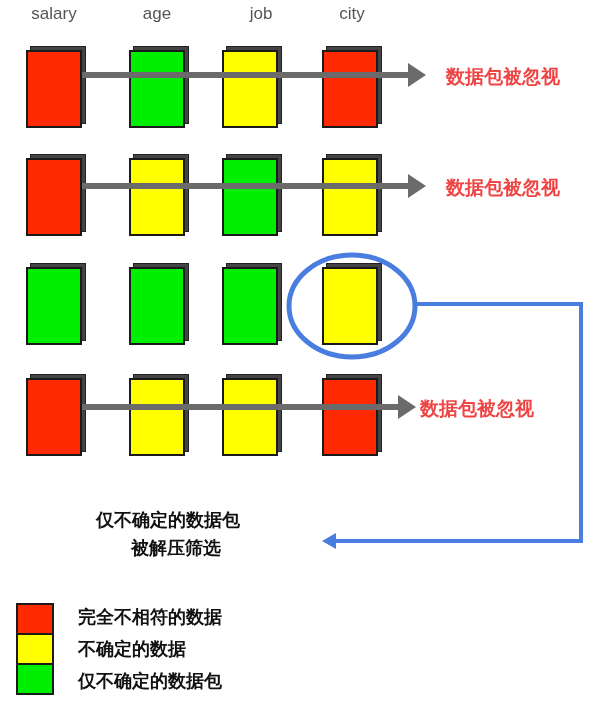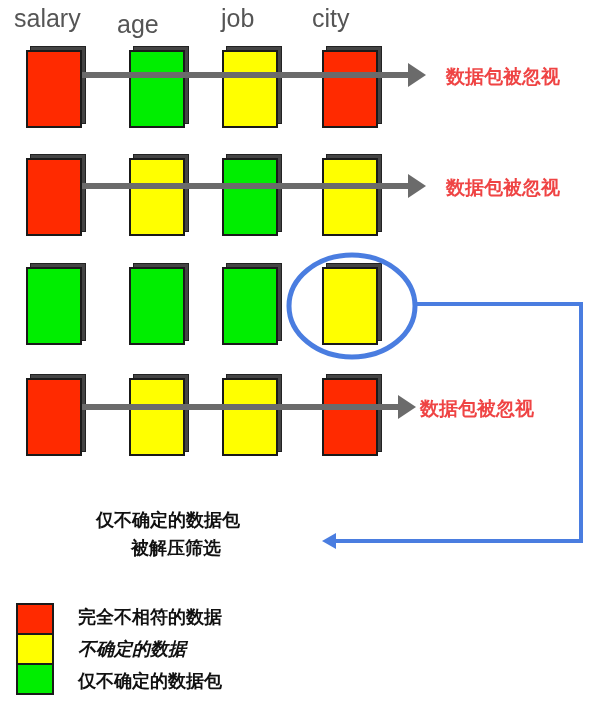--- a/index.html
+++ b/index.html
@@ -1,40 +1,40 @@
 <!DOCTYPE html>
 <html><head>
 <meta charset="utf-8">
 <style>
   html, body { margin: 0; padding: 0; background: #ffffff; }
   body { width: 616px; height: 714px; position: relative; overflow: hidden;
          font-family: "DejaVu Sans", sans-serif; }
-  .col-header { position: absolute; top: 4px; font-size: 25px; color: #555555;
-                font-family: "Liberation Sans", sans-serif; width: 80px; text-align: left; }
+  .col-header { position: absolute; top: 4px; font-size: 17px; color: #555555;
+                font-family: "Liberation Sans", sans-serif; width: 80px; text-align: center; }
   .box { position: absolute; width: 56px; height: 78px; }
   .box .back { position: absolute; left: 4px; top: 0; width: 56px; height: 78px;
                background: #444444; border: 1px solid #222; box-sizing: border-box; }
   .box .front { position: absolute; left: 0; top: 4px; width: 56px; height: 78px;
                 border: 2px solid #1a1a1a; box-sizing: border-box; }
   .row-arrow { position: absolute; height: 6px; background: #6b6b6b; }
   .row-arrow .head { position: absolute; right: -14px; top: -9px; width: 0; height: 0;
                      border-top: 12px solid transparent; border-bottom: 12px solid transparent;
                      border-left: 18px solid #6b6b6b; }
   .row-label { position: absolute; font-size: 19px; font-weight: bold; color: #ef4444; white-space: nowrap; }
   .note { position: absolute; font-size: 18px; font-weight: bold; color: #111; text-align: center; white-space: nowrap; }
   .legend-swatch { position: absolute; left: 16px; width: 38px; height: 32px;
                    border: 2px solid #1a1a1a; box-sizing: border-box; }
   .legend-label { position: absolute; left: 78px; font-size: 18px; font-weight: bold; color: #111; white-space: nowrap; text-align: center; }
   svg.overlay { position: absolute; left: 0; top: 0; }
 </style>
 </head>
 <body>
 
 <div class="col-header" style="left:14px;">salary</div>
-<div class="col-header" style="left:117px;margin-top:6px;">age</div>
+<div class="col-header" style="left:117px;">age</div>
 <div class="col-header" style="left:221px;">job</div>
 <div class="col-header" style="left:312px;">city</div>
 
 <div id="grid">
     <div class="box" style="left: 26px; top: 46px;">
       <div class="back"></div>
       <div class="front" style="background: rgb(255, 42, 0);"></div>
     </div>
     <div class="box" style="left: 129px; top: 46px;">
       <div class="back"></div>
@@ -119,14 +119,14 @@
   <polygon points="322,541 336,533 336,549" fill="#4a7de0"></polygon>
 </svg>
 
 <div class="note" style="left:96px; top:508px;">仅不确定的数据包</div>
 <div class="note" style="left:131px; top:536px;">被解压筛选</div>
 
 <div class="legend-swatch" style="top:603px; background:#ff2a00;"></div>
 <div class="legend-swatch" style="top:633px; background:#ffff00;"></div>
 <div class="legend-swatch" style="top:663px; background:#00ee00;"></div>
 <div class="legend-label" style="top:605px;">完全不相符的数据</div>
-<div class="legend-label" style="top:637px;font-style:italic;">不确定的数据</div>
+<div class="legend-label" style="top:637px;">不确定的数据</div>
 <div class="legend-label" style="top:669px;">仅不确定的数据包</div>
 
 </body></html>

